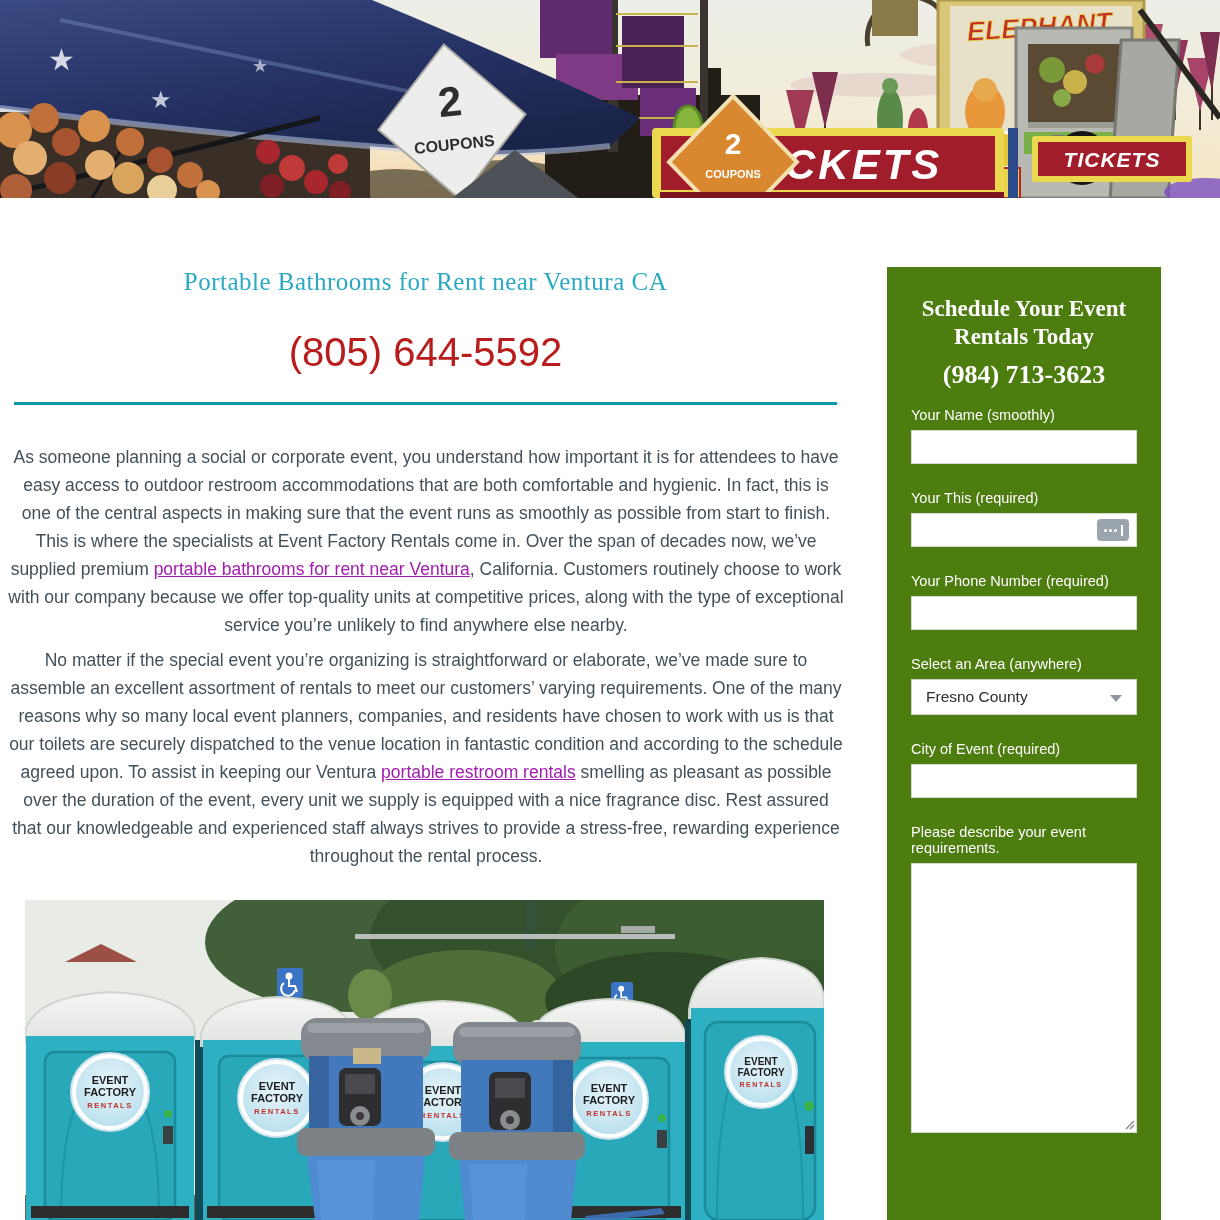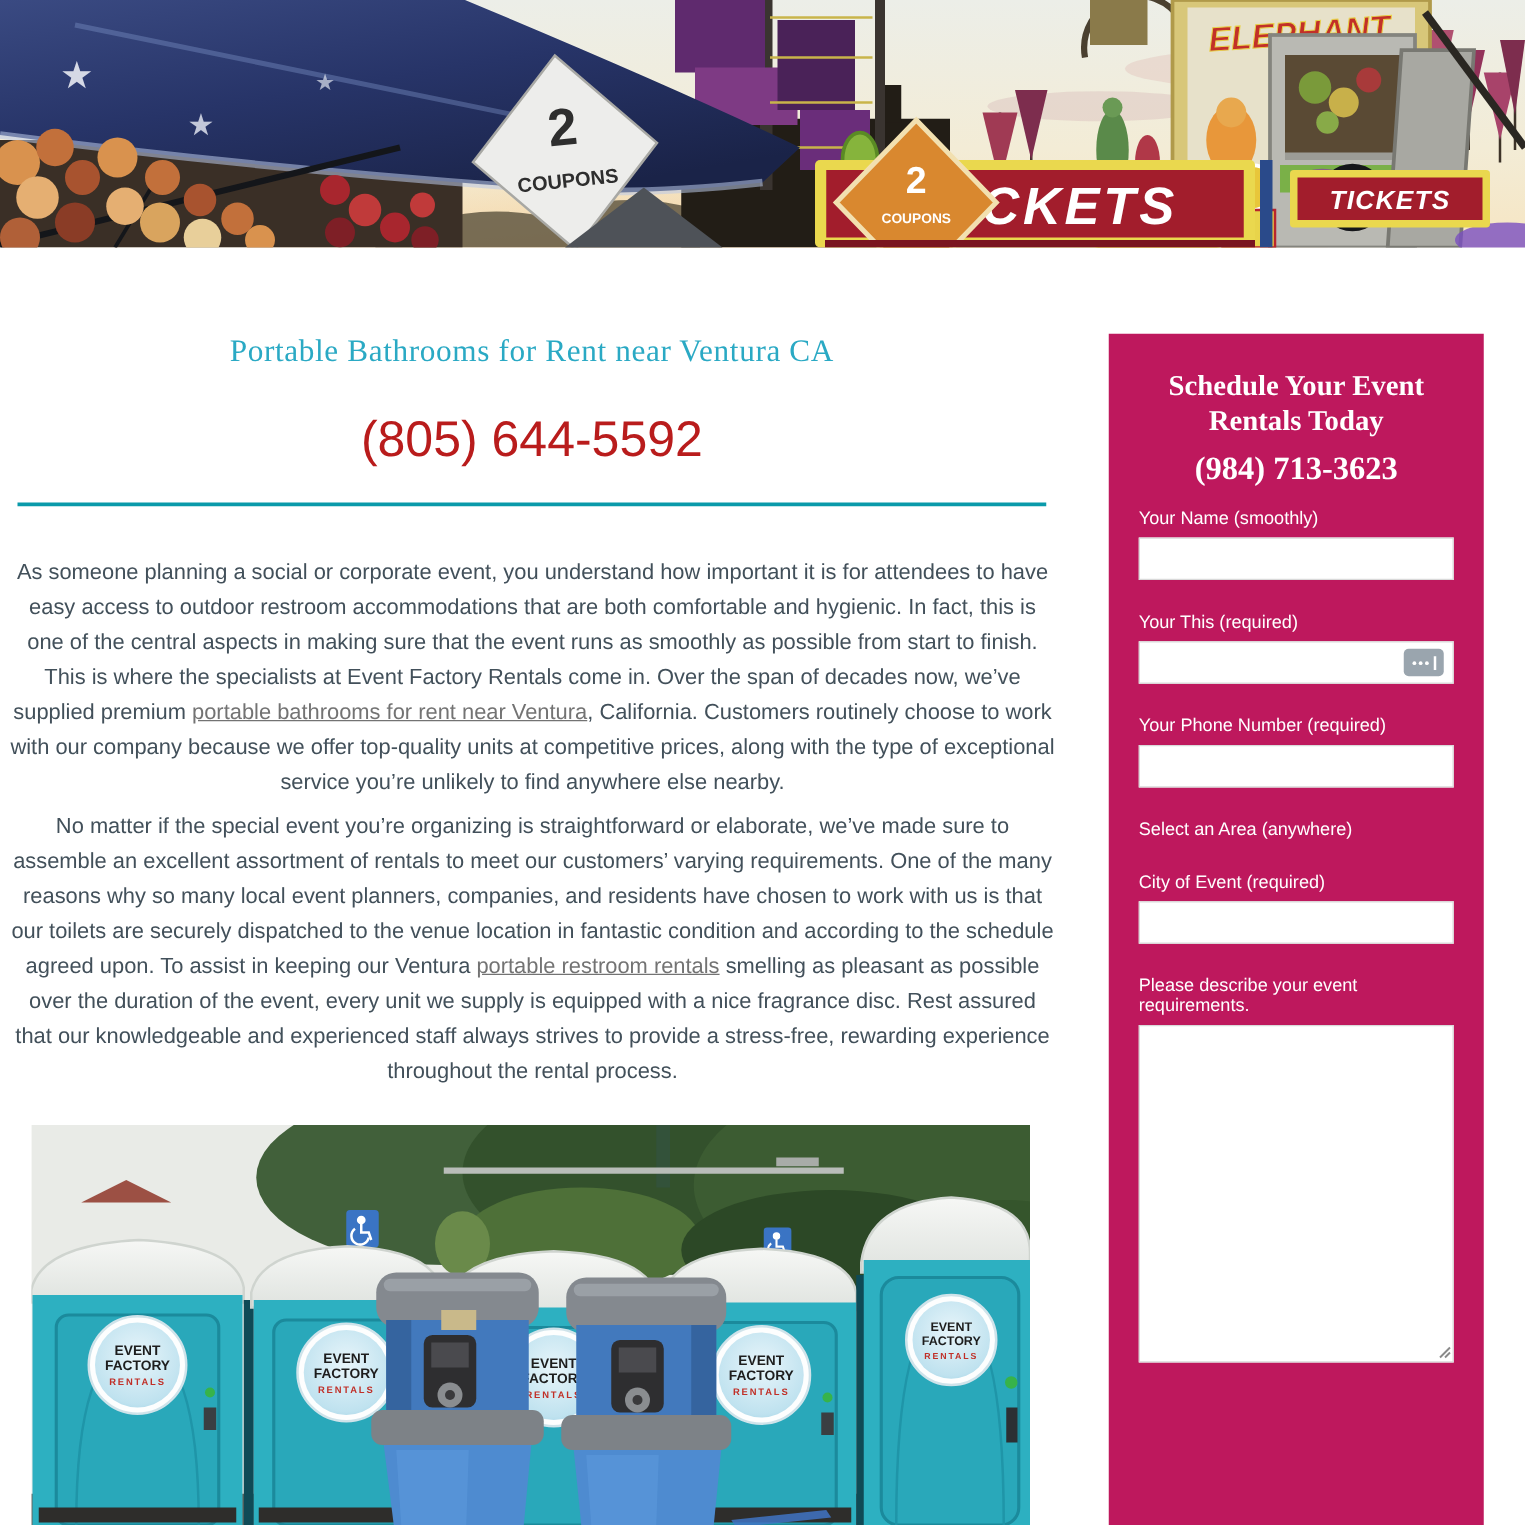--- a/index.html
+++ b/index.html
@@ -23,29 +23,29 @@
     text-align:center; font-size:40px; font-weight:400; color:#b91c1c;
     text-decoration:none; display:block;
   }
   .divider { position:absolute; left:14px; top:402px; width:823px; height:3px; background:#0a9aaa; }
   .para {
     position:absolute; left:8px; width:836px; text-align:center;
     font-size:17.5px; line-height:28px; color:#42505a;
   }
   .para-1 { top:443px; }
   .para-2 { top:646px; }
-  .body-link { color:#737373; text-decoration:underline; }
+  .body-link { color:#a21caf; text-decoration:underline; }
 
   .toilet-photo { position:absolute; left:25px; top:900px; width:799px; height:320px; overflow:hidden; }
   .toilet-photo svg { display:block; width:100%; height:100%; }
 
   
   .sidebar {
-    position:absolute; left:887px; top:267px; width:300px; height:953px;
-    background:#be185d; padding:28px 24px 0 24px;
+    position:absolute; left:887px; top:267px; width:274px; height:953px;
+    background:#4d7c0f; padding:28px 24px 0 24px;
   }
   .sb-title {
     font-family:"Liberation Serif", serif; font-weight:700;
     font-size:23px; line-height:28px; color:#fff; text-align:center;
   }
   .sb-phone {
     font-family:"Liberation Serif", serif; font-weight:700;
     font-size:26px; color:#fff; text-align:center; margin-top:9px;
     text-decoration:none; display:block;
   }
@@ -432,20 +432,24 @@
         <i></i>
         <i></i>
         <b></b>
       </span>
   </div>
 
   <div class="sb-label">Your Phone Number (required)</div>
   <input class="sb-input" type="text" style="">
 
   <div class="sb-label">Select an Area (anywhere)</div>
+  <div class="sb-select">
+    <span>Fresno County</span>
+    <span class="chevron-down-icon"></span>
+  </div>
 
   <div class="sb-label">City of Event (required)</div>
   <input class="sb-input" type="text" style="">
 
   <div class="sb-label">Please describe your event requirements.</div>
   <div class="field-wrap">
     <textarea class="sb-textarea" style=""></textarea>
     <svg class="resize-handle-icon" width="12" height="12">
       <line x1="3" y1="11" x2="11" y2="3" stroke="#8a8a8a" stroke-width="1.5"></line>
       <line x1="7" y1="11" x2="11" y2="7" stroke="#8a8a8a" stroke-width="1.5"></line>

